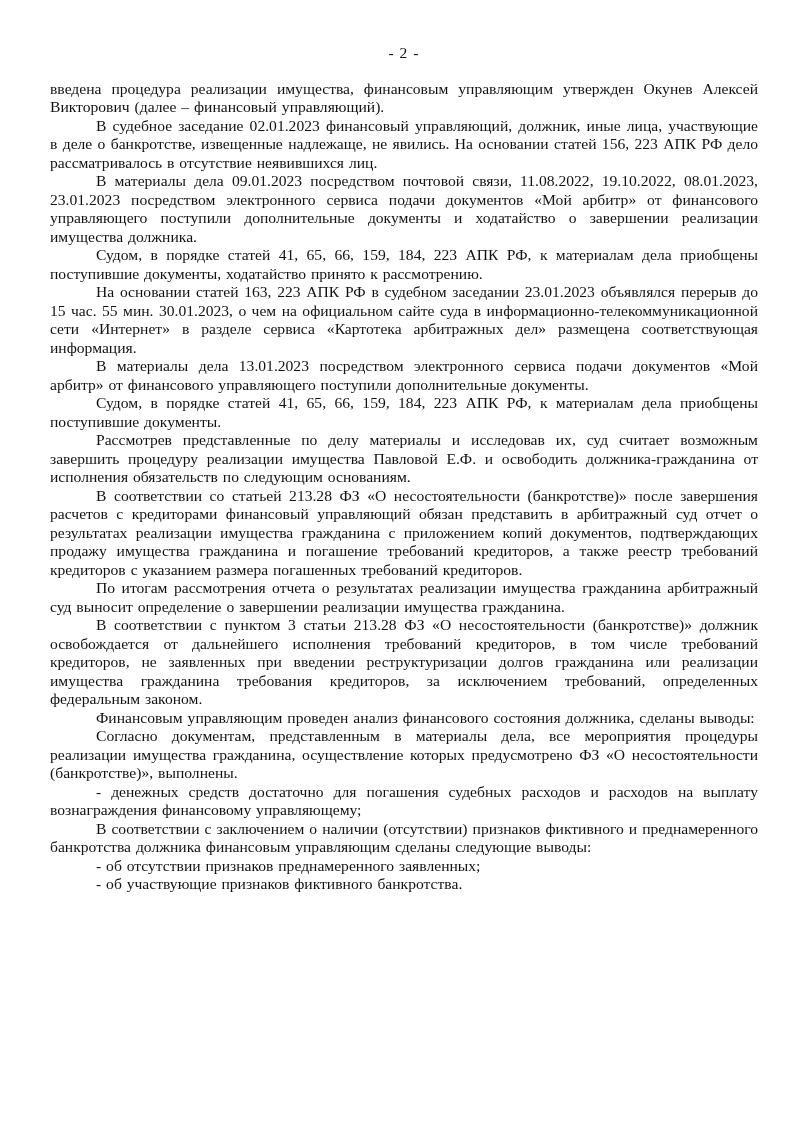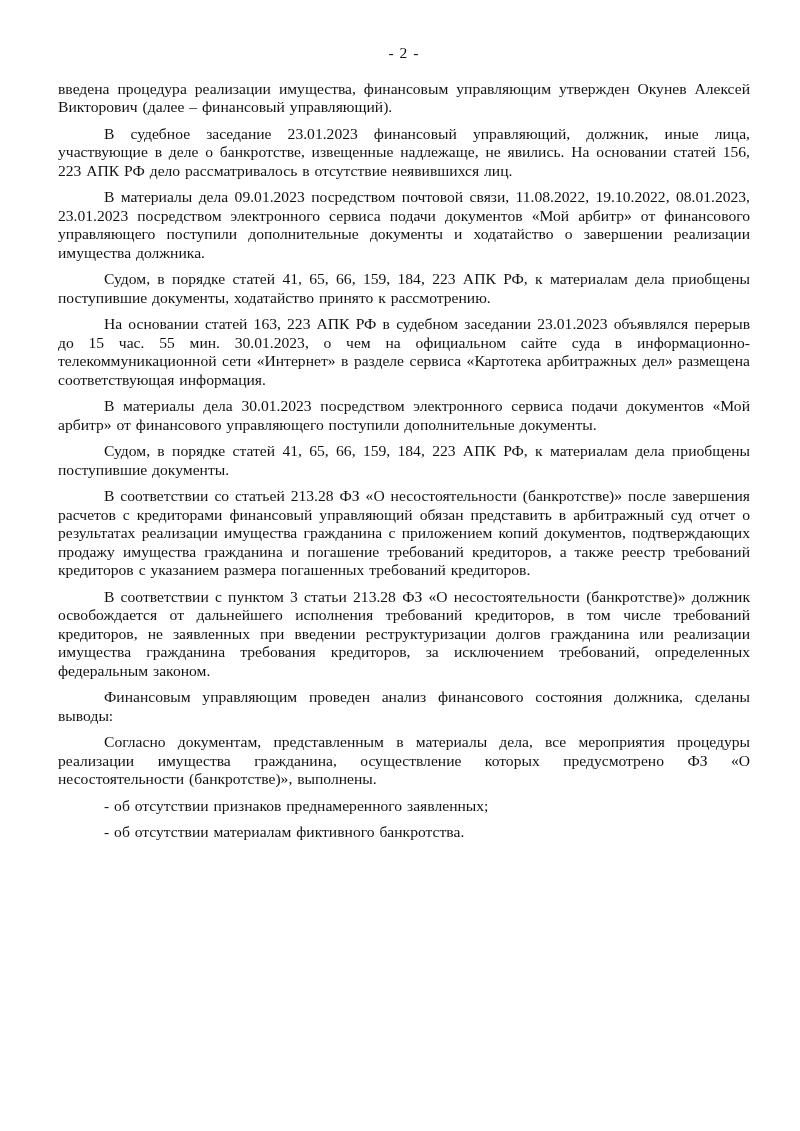--- a/index.html
+++ b/index.html
@@ -22,43 +22,47 @@
     font-size: 15.6px;
     line-height: 18.5px;
     color: #121212;
   }
   .page-number {
     text-align: center;
     margin: 0 0 17px 0;
     letter-spacing: 1px;
   }
   .content p.para {
-    margin: 8px;
+    margin: 0;
     text-align: justify;
     text-indent: 46px;
     word-spacing: 1px;
   }
   .content p.para.no-indent {
     text-indent: 0;
   }
 </style>
 </head>
 <body>
 
 <div class="page">
   <div class="page-number">- 2 -</div>
 
   <div class="content">
     <p class="para no-indent">введена процедура реализации имущества, финансовым управляющим утвержден Окунев Алексей Викторович (далее – финансовый управляющий).</p>
-    <p class="para">В судебное заседание 23.01.2023 финансовый управляющий, должник, иные лица, участвующие в деле о банкротстве, извещенные надлежаще, не явились. На основании статей 156, 223 АПК РФ дело рассматривалось в отсутствие неявившихся лиц.</p>
+    <p class="para">В судебное заседание 02.01.2023 финансовый управляющий, должник, иные лица, участвующие в деле о банкротстве, извещенные надлежаще, не явились. На основании статей 156, 223 АПК РФ дело рассматривалось в отсутствие неявившихся лиц.</p>
     <p class="para">В материалы дела 09.01.2023 посредством почтовой связи, 11.08.2022, 19.10.2022, 08.01.2023, 23.01.2023 посредством электронного сервиса подачи документов «Мой арбитр» от финансового управляющего поступили дополнительные документы и ходатайство о завершении реализации имущества должника.</p>
     <p class="para">Судом, в порядке статей 41, 65, 66, 159, 184, 223 АПК РФ, к материалам дела приобщены поступившие документы, ходатайство принято к рассмотрению.</p>
     <p class="para">На основании статей 163, 223 АПК РФ в судебном заседании 23.01.2023 объявлялся перерыв до 15 час. 55 мин. 30.01.2023, о чем на официальном сайте суда в информационно-телекоммуникационной сети «Интернет» в разделе сервиса «Картотека арбитражных дел» размещена соответствующая информация.</p>
-    <p class="para">В материалы дела 30.01.2023 посредством электронного сервиса подачи документов «Мой арбитр» от финансового управляющего поступили дополнительные документы.</p>
+    <p class="para">В материалы дела 13.01.2023 посредством электронного сервиса подачи документов «Мой арбитр» от финансового управляющего поступили дополнительные документы.</p>
     <p class="para">Судом, в порядке статей 41, 65, 66, 159, 184, 223 АПК РФ, к материалам дела приобщены поступившие документы.</p>
+    <p class="para">Рассмотрев представленные по делу материалы и исследовав их, суд считает возможным завершить процедуру реализации имущества Павловой Е.Ф. и освободить должника-гражданина от исполнения обязательств по следующим основаниям.</p>
     <p class="para">В соответствии со статьей 213.28 ФЗ «О несостоятельности (банкротстве)» после завершения расчетов с кредиторами финансовый управляющий обязан представить в арбитражный суд отчет о результатах реализации имущества гражданина с приложением копий документов, подтверждающих продажу имущества гражданина и погашение требований кредиторов, а также реестр требований кредиторов с указанием размера погашенных требований кредиторов.</p>
+    <p class="para">По итогам рассмотрения отчета о результатах реализации имущества гражданина арбитражный суд выносит определение о завершении реализации имущества гражданина.</p>
     <p class="para">В соответствии с пунктом 3 статьи 213.28 ФЗ «О несостоятельности (банкротстве)» должник освобождается от дальнейшего исполнения требований кредиторов, в том числе требований кредиторов, не заявленных при введении реструктуризации долгов гражданина или реализации имущества гражданина требования кредиторов, за исключением требований, определенных федеральным законом.</p>
     <p class="para">Финансовым управляющим проведен анализ финансового состояния должника, сделаны выводы:</p>
     <p class="para">Согласно документам, представленным в материалы дела, все мероприятия процедуры реализации имущества гражданина, осуществление которых предусмотрено ФЗ «О несостоятельности (банкротстве)», выполнены.</p>
+    <p class="para">- денежных средств достаточно для погашения судебных расходов и расходов на выплату вознаграждения финансовому управляющему;</p>
+    <p class="para">В соответствии с заключением о наличии (отсутствии) признаков фиктивного и преднамеренного банкротства должника финансовым управляющим сделаны следующие выводы:</p>
     <p class="para">- об отсутствии признаков преднамеренного заявленных;</p>
-    <p class="para">- об отсутствии материалам фиктивного банкротства.</p>
+    <p class="para">- об участвующие признаков фиктивного банкротства.</p>
   </div>
 </div>
 
 </body></html>

